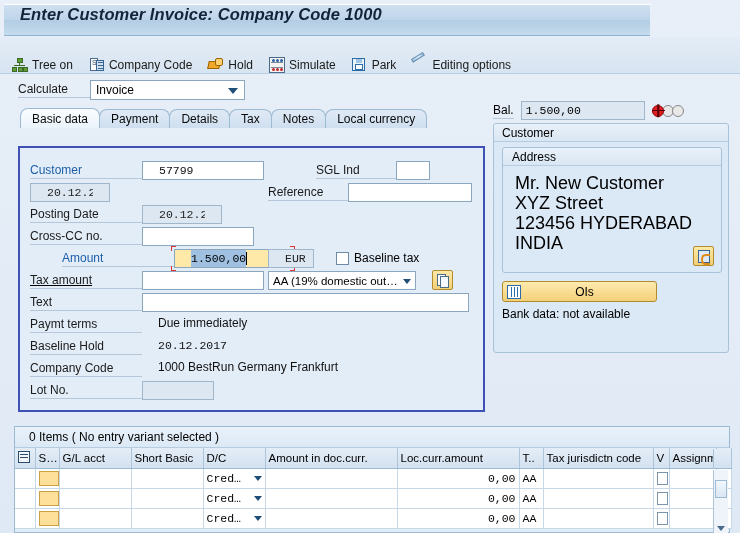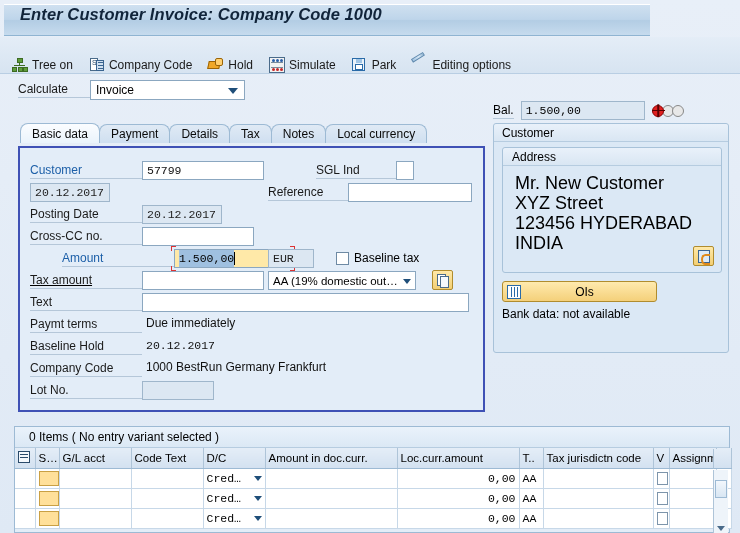--- a/index.html
+++ b/index.html
@@ -86,21 +86,21 @@
     border:1px solid #8ba7c0; position: relative;
     display:flex; align-items:center; padding-left:5px; font-size:12px;
   }
   .combo .arrow {
     position:absolute; right:6px; top:50%; margin-top:-2px;
     width:0;height:0;border-left:5px solid transparent;border-right:5px solid transparent;
     border-top:6px solid #1f4e79;
   }
 
   
-  .tabstrip { position:absolute; left:20px; top:123px; width:465px; height:20px; display:flex; align-items:flex-end; }
+  .tabstrip { position:absolute; left:20px; top:108px; width:465px; height:20px; display:flex; align-items:flex-end; }
   .tab {
     height:19px; padding:0 11px; display:flex; align-items:center; justify-content:center;
     font-size:12px; color:#0a0a0a; white-space:nowrap;
     background: linear-gradient(180deg,#e0eaf5 0%, #cfdff0 100%);
     border:1px solid #9dbad4; border-bottom:none;
     border-radius: 8px 8px 0 0;
     margin-right:-1px; position:relative;
     transform: skewX(0deg);
   }
   .tab.active {
@@ -112,21 +112,21 @@
   .formpanel {
     position:absolute; left:18px; top:146px; width:467px; height:266px;
     background:#e3edf8; border:2px solid #3f51b5;
   }
   .frow { position:absolute; display:flex; align-items:center; height:20px; }
   .flabel { font-size:12px; color:#1a1a1a; border-bottom:1px solid #b5c7d9; height:17px; line-height:17px; }
   .flabel.link { color:#1c5fa8; }
   .fin {
     height:19px; background:#ffffff; border:1px solid #8ba7c0;
     font-family:"Liberation Mono", monospace; font-size:11.5px;
-    padding:0 4px; line-height:17px; color:#111;
+    padding:0 16px; line-height:17px; color:#111;
   }
   .fin.readonly { background:#dce7f2; border:1px solid #9fb6cb; color:#222; }
   .fin.plain { background:transparent; border:none; font-family:"Liberation Sans", sans-serif; font-size:12px; }
   .amount-wrap { position:relative; }
   .amount-wrap .corner { position:absolute; width:5px; height:5px; border-color:#d33; border-style:solid; }
   .amount-wrap .c1 { left:-3px; top:-3px; border-width:1.5px 0 0 1.5px; }
   .amount-wrap .c2 { right:-3px; top:-3px; border-width:1.5px 1.5px 0 0; }
   .amount-wrap .c3 { left:-3px; bottom:-3px; border-width:0 0 1.5px 1.5px; }
   .amount-wrap .c4 { right:-3px; bottom:-3px; border-width:0 1.5px 1.5px 0; }
   .fin.amount { background:#ffe9a8; border:1px solid #8ba7c0; width:118px; }
@@ -482,21 +482,21 @@
         <col style="width:110px">
           <col style="width:16px">
           <col style="width:47px">
           <col style="width:15px">
       </colgroup>
       <thead>
         <tr>
           <th class="h-icon"><span class="gl"></span></th>
           <th>S…</th>
           <th>G/L acct</th>
-          <th>Code Text</th>
+          <th>Short Basic</th>
           <th>D/C</th>
           <th>Amount in doc.curr.</th>
           <th>Loc.curr.amount</th>
           <th>T..</th>
           <th>Tax jurisdictn code</th>
           <th>V</th>
           <th>Assignment</th>
           <th></th>
         </tr>
       </thead>

